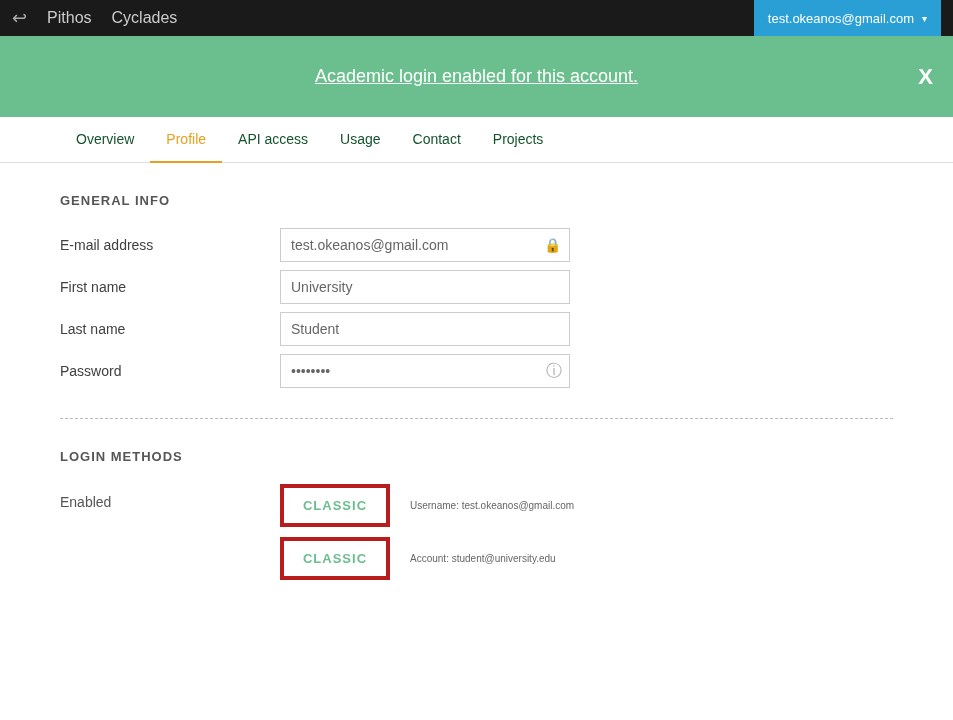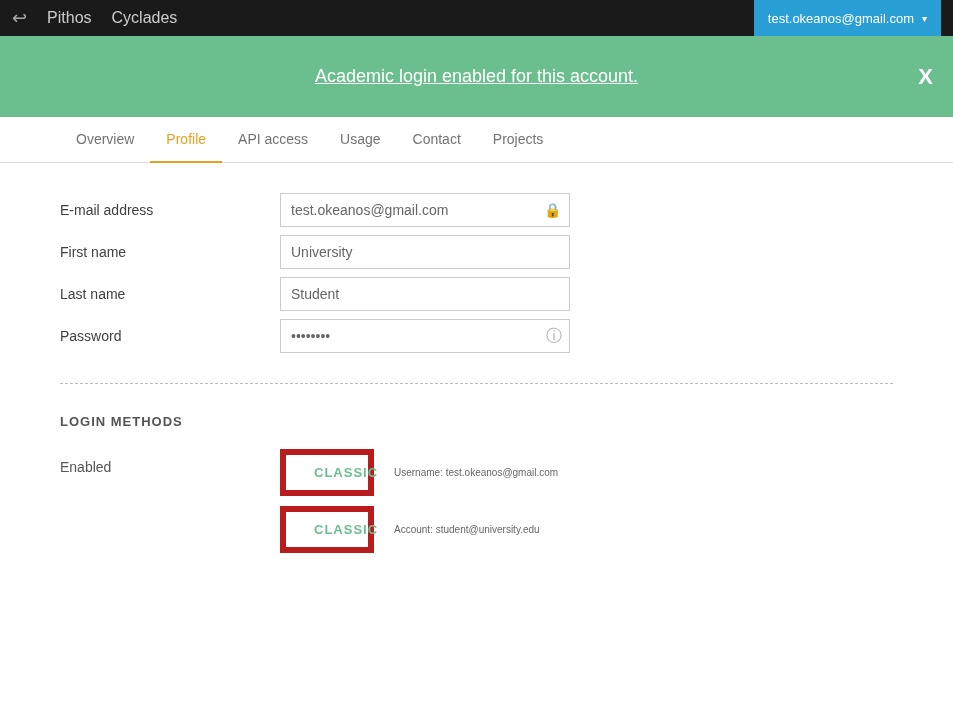--- a/index.html
+++ b/index.html
@@ -63,21 +63,21 @@
     
     .subnav {
       border-bottom: 1px solid #ddd;
       padding: 0 60px;
       display: flex;
       gap: 0;
     }
     .subnav-item {
       padding: 14px 16px;
       font-size: 14px;
-      color: #737373;
+      color: #14532d;
       cursor: pointer;
       text-decoration: none;
     }
     .subnav-item.active {
       color: #e8a020;
       border-bottom: 2px solid #e8a020;
       margin-bottom: -1px;
       text-align: right;
     }
 
@@ -150,28 +150,28 @@
       display: flex;
       flex-direction: column;
       gap: 10px;
     }
     .method-row {
       display: flex;
       align-items: center;
       gap: 20px;
     }
     .method-btn {
-      border: 6px solid #b91c1c;
+      border: 4px solid #b91c1c;
       background: #fff;
       color: #6bbf8e;
       font-size: 13px;
       font-weight: bold;
       letter-spacing: 1px;
-      padding: 10px 28px;
-      width: 94px;
+      padding: 10px 14px;
+      width: 110px;
       text-align: center;
       cursor: pointer;
     }
     .method-info {
       font-size: 10px;
       color: #666;
     }
   </style>
 </head>
 <body>
@@ -195,20 +195,21 @@
   <a class="subnav-item">Overview</a>
   <a class="subnav-item active">Profile</a>
   <a class="subnav-item">API access</a>
   <a class="subnav-item">Usage</a>
   <a class="subnav-item">Contact</a>
   <a class="subnav-item">Projects</a>
 </nav>
 
 <div class="main">
 
+  <div class="section-title">GENERAL INFO</div>
 
   <div class="form-row">
     <div class="form-label">E-mail address</div>
     <div class="form-input-wrap">
       <input class="form-input" type="text" readonly="" value="test.okeanos@gmail.com" style="">
       <span class="input-icon">🔒</span>
     </div>
   </div>
 
   <div class="form-row">

